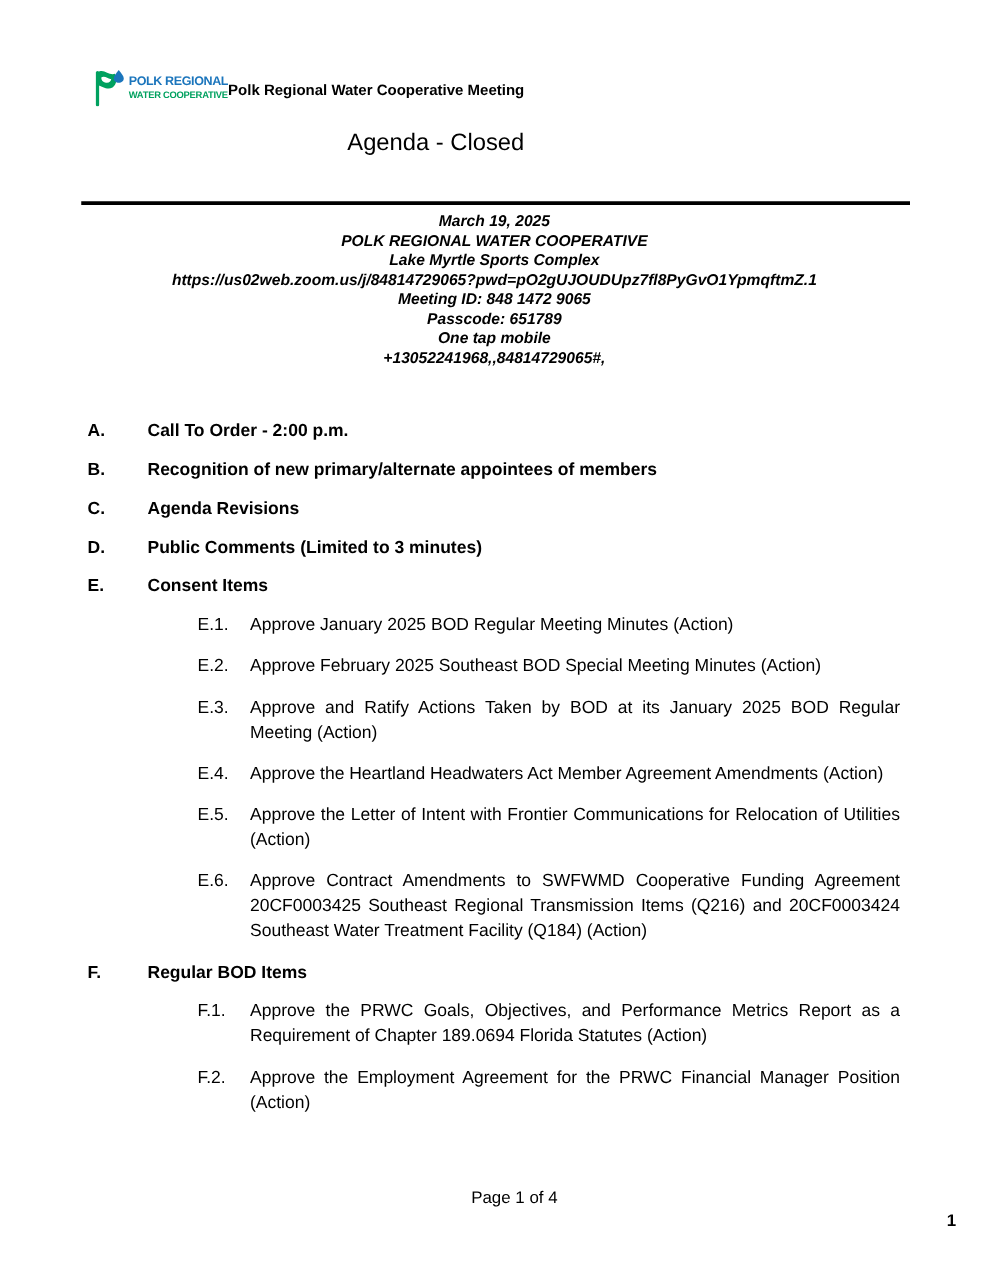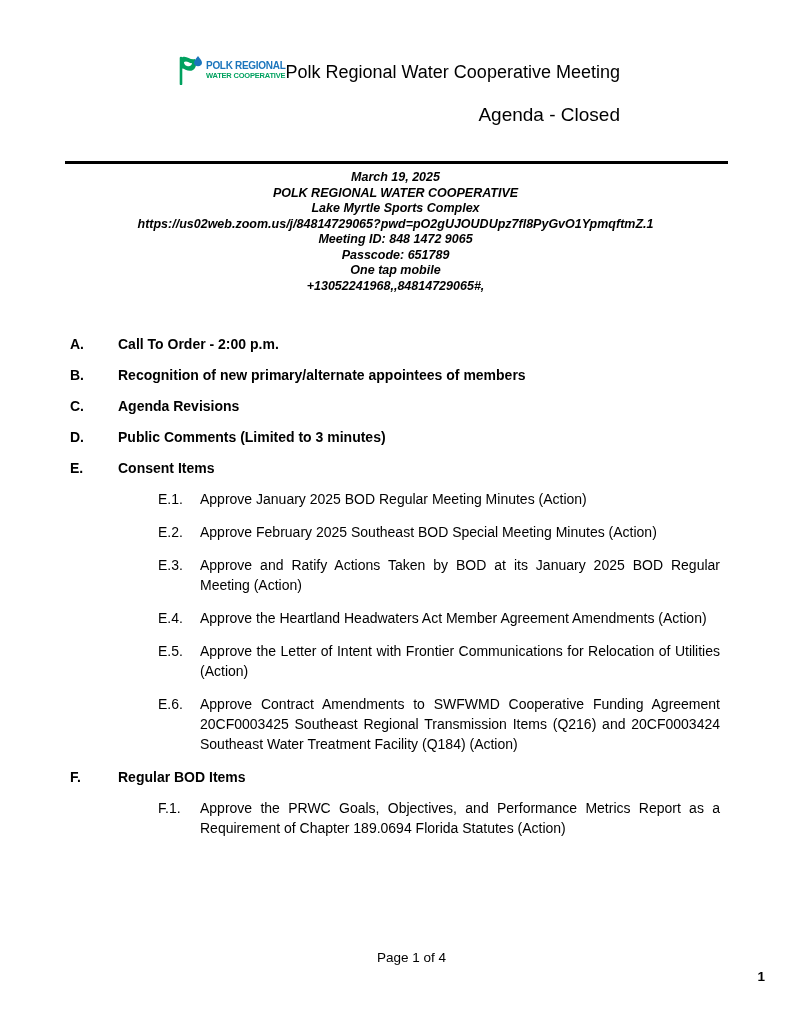--- a/index.html
+++ b/index.html
@@ -11,21 +11,21 @@
     margin: 0 auto;
     background: #ffffff;
     font-family: "Liberation Sans", sans-serif;
     color: #000000;
     overflow: hidden;
   }
 
   
   .doc-header {
     display: flex;
-    justify-content: center;
+    justify-content: flex-start;
     align-items: flex-start;
     padding: 55px 68px 0 74px;
   }
   .logo { display: flex; align-items: flex-start; gap: 3px; }
   .logo-icon { width: 26px; height: 30px; flex: 0 0 auto; }
   .logo-text { margin-top: 6px; line-height: 1; }
   .logo-line1 {
     display: block;
     font-size: 10px;
     font-weight: bold;
@@ -36,21 +36,21 @@
   .logo-line2 {
     display: block;
     font-size: 7.5px;
     font-weight: bold;
     letter-spacing: -0.2px;
     color: #00a15f;
     margin-top: 1px;
     white-space: nowrap;
   }
   .header-titles { text-align: right; margin-top: 7px; }
-  .doc-title { font-size: 18px; font-weight: normal; line-height: 20px; }
+  .doc-title { font-size: 12px; font-weight: bold; line-height: 20px; }
   .doc-subtitle { font-size: 19px; font-weight: normal; line-height: 20px; margin-top: 23px; }
 
   
   .rule {
     border: none;
     border-top: 3px solid #000000;
     margin: 36px 63px 6px 65px;
   }
 
   
@@ -184,20 +184,24 @@
     <div class="agenda-item">
       <span class="item-label">F.</span>
       <span class="item-title">Regular BOD Items</span>
     </div>
 
     <div class="sub-items">
       <div class="sub-item">
         <span class="sub-label">F.1.</span>
         <span class="sub-text">Approve the PRWC Goals, Objectives, and Performance Metrics Report as a Requirement of Chapter 189.0694 Florida Statutes (Action)</span>
       </div>
+      <div class="sub-item">
+        <span class="sub-label">F.2.</span>
+        <span class="sub-text">Approve the Employment Agreement for the PRWC Financial Manager Position (Action)</span>
+      </div>
     </div>
 
   </div>
 
   <div class="page-footer-text">Page 1 of 4</div>
   <div class="page-number">1</div>
 
 </div>
 
 </body></html>

